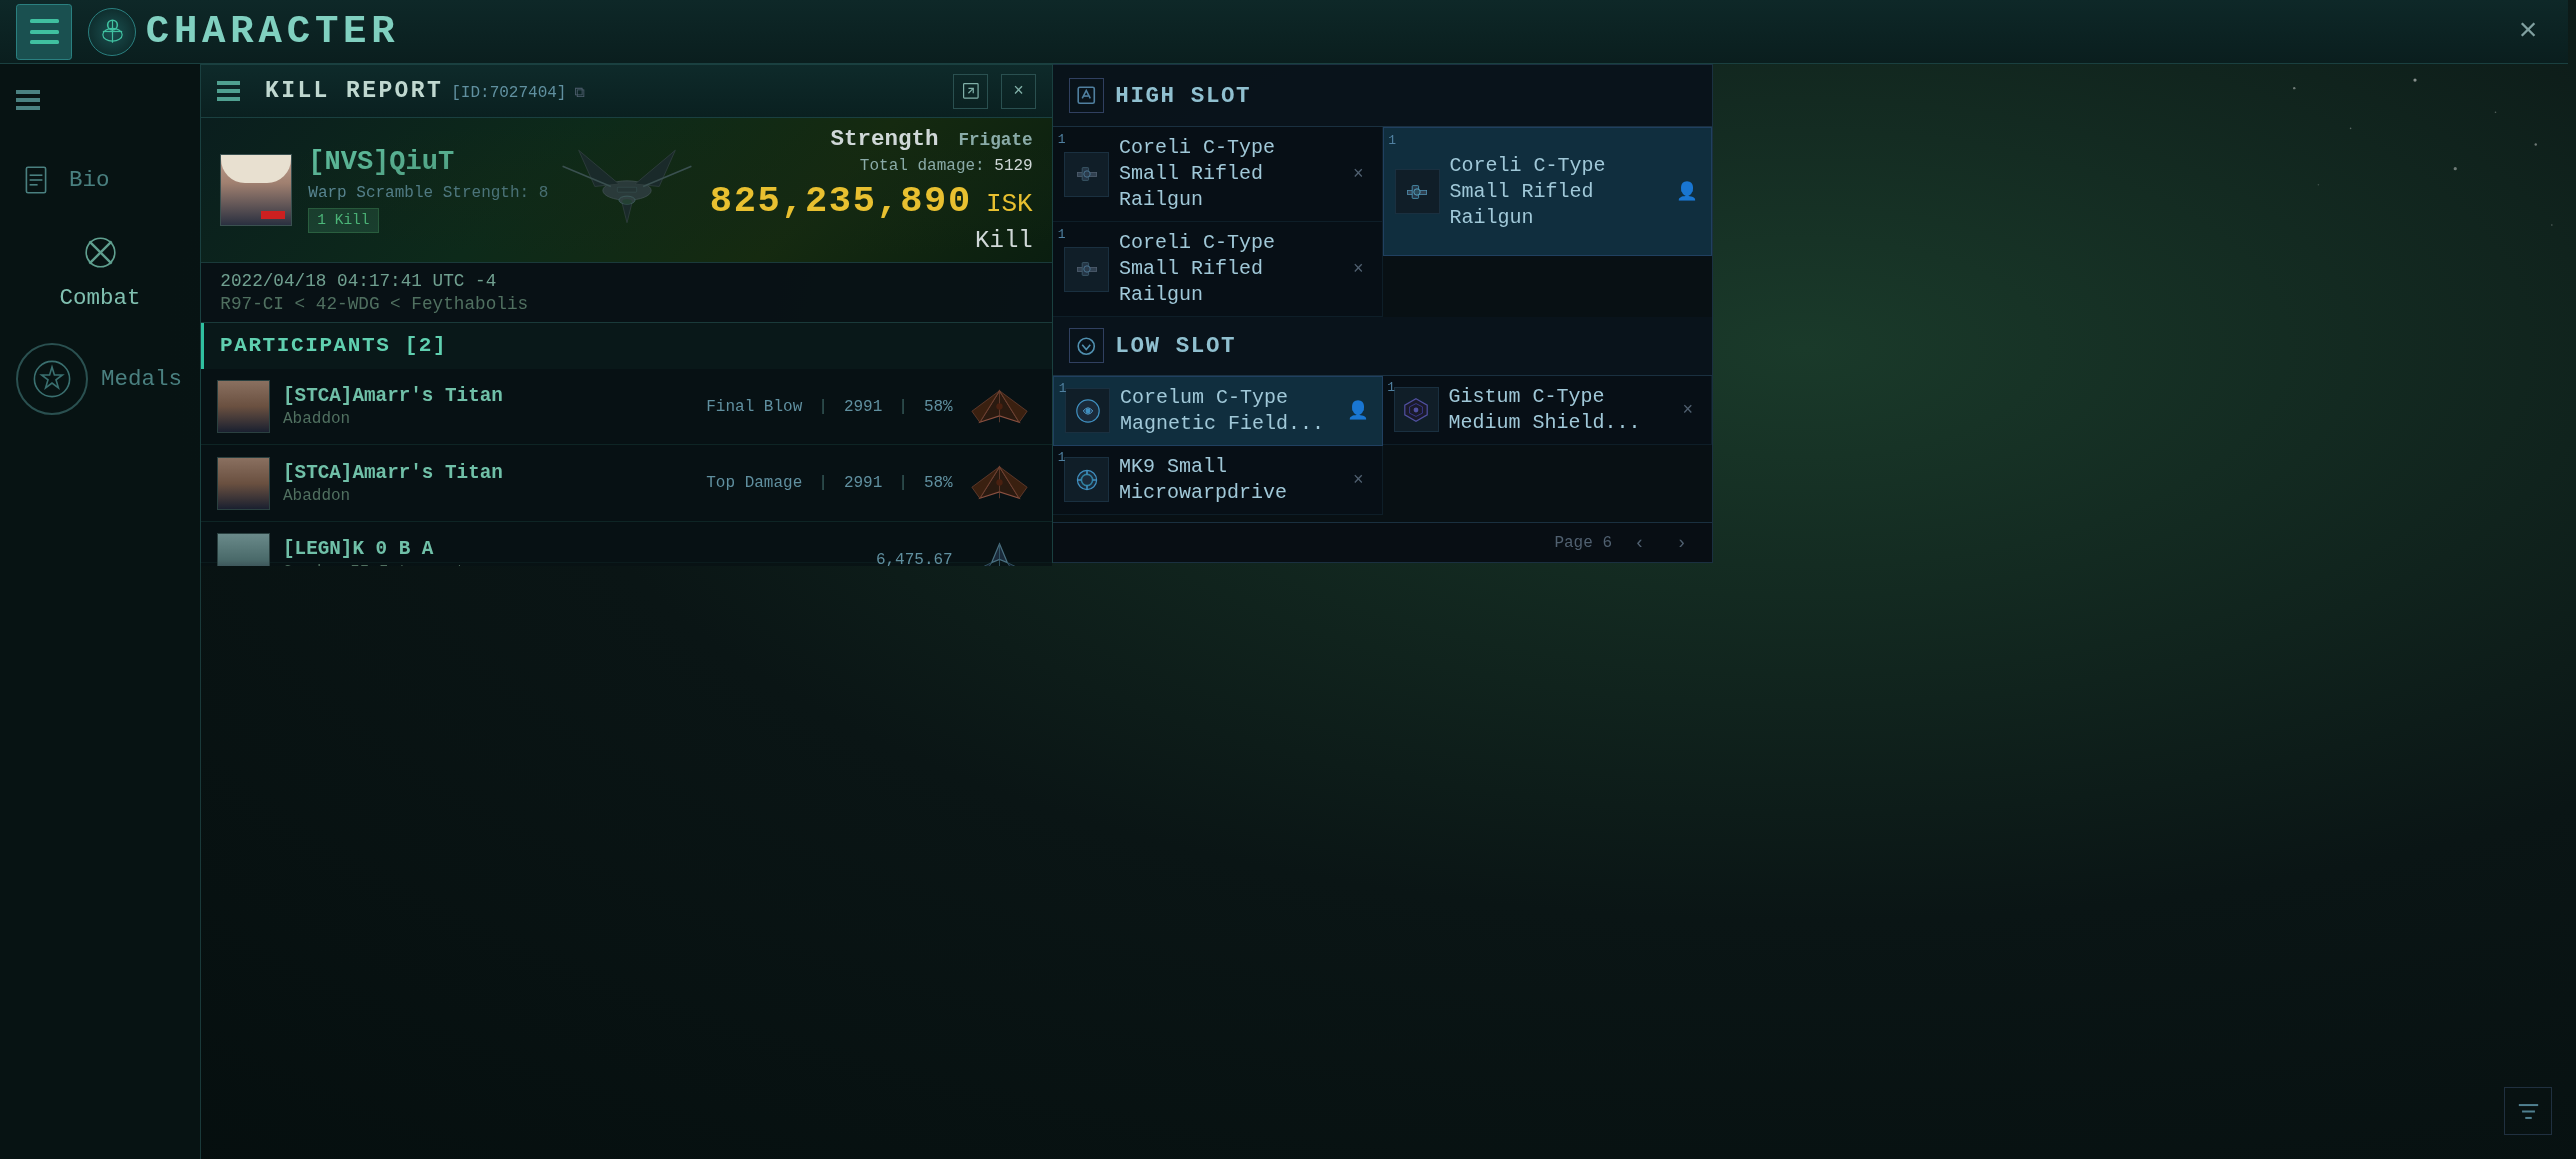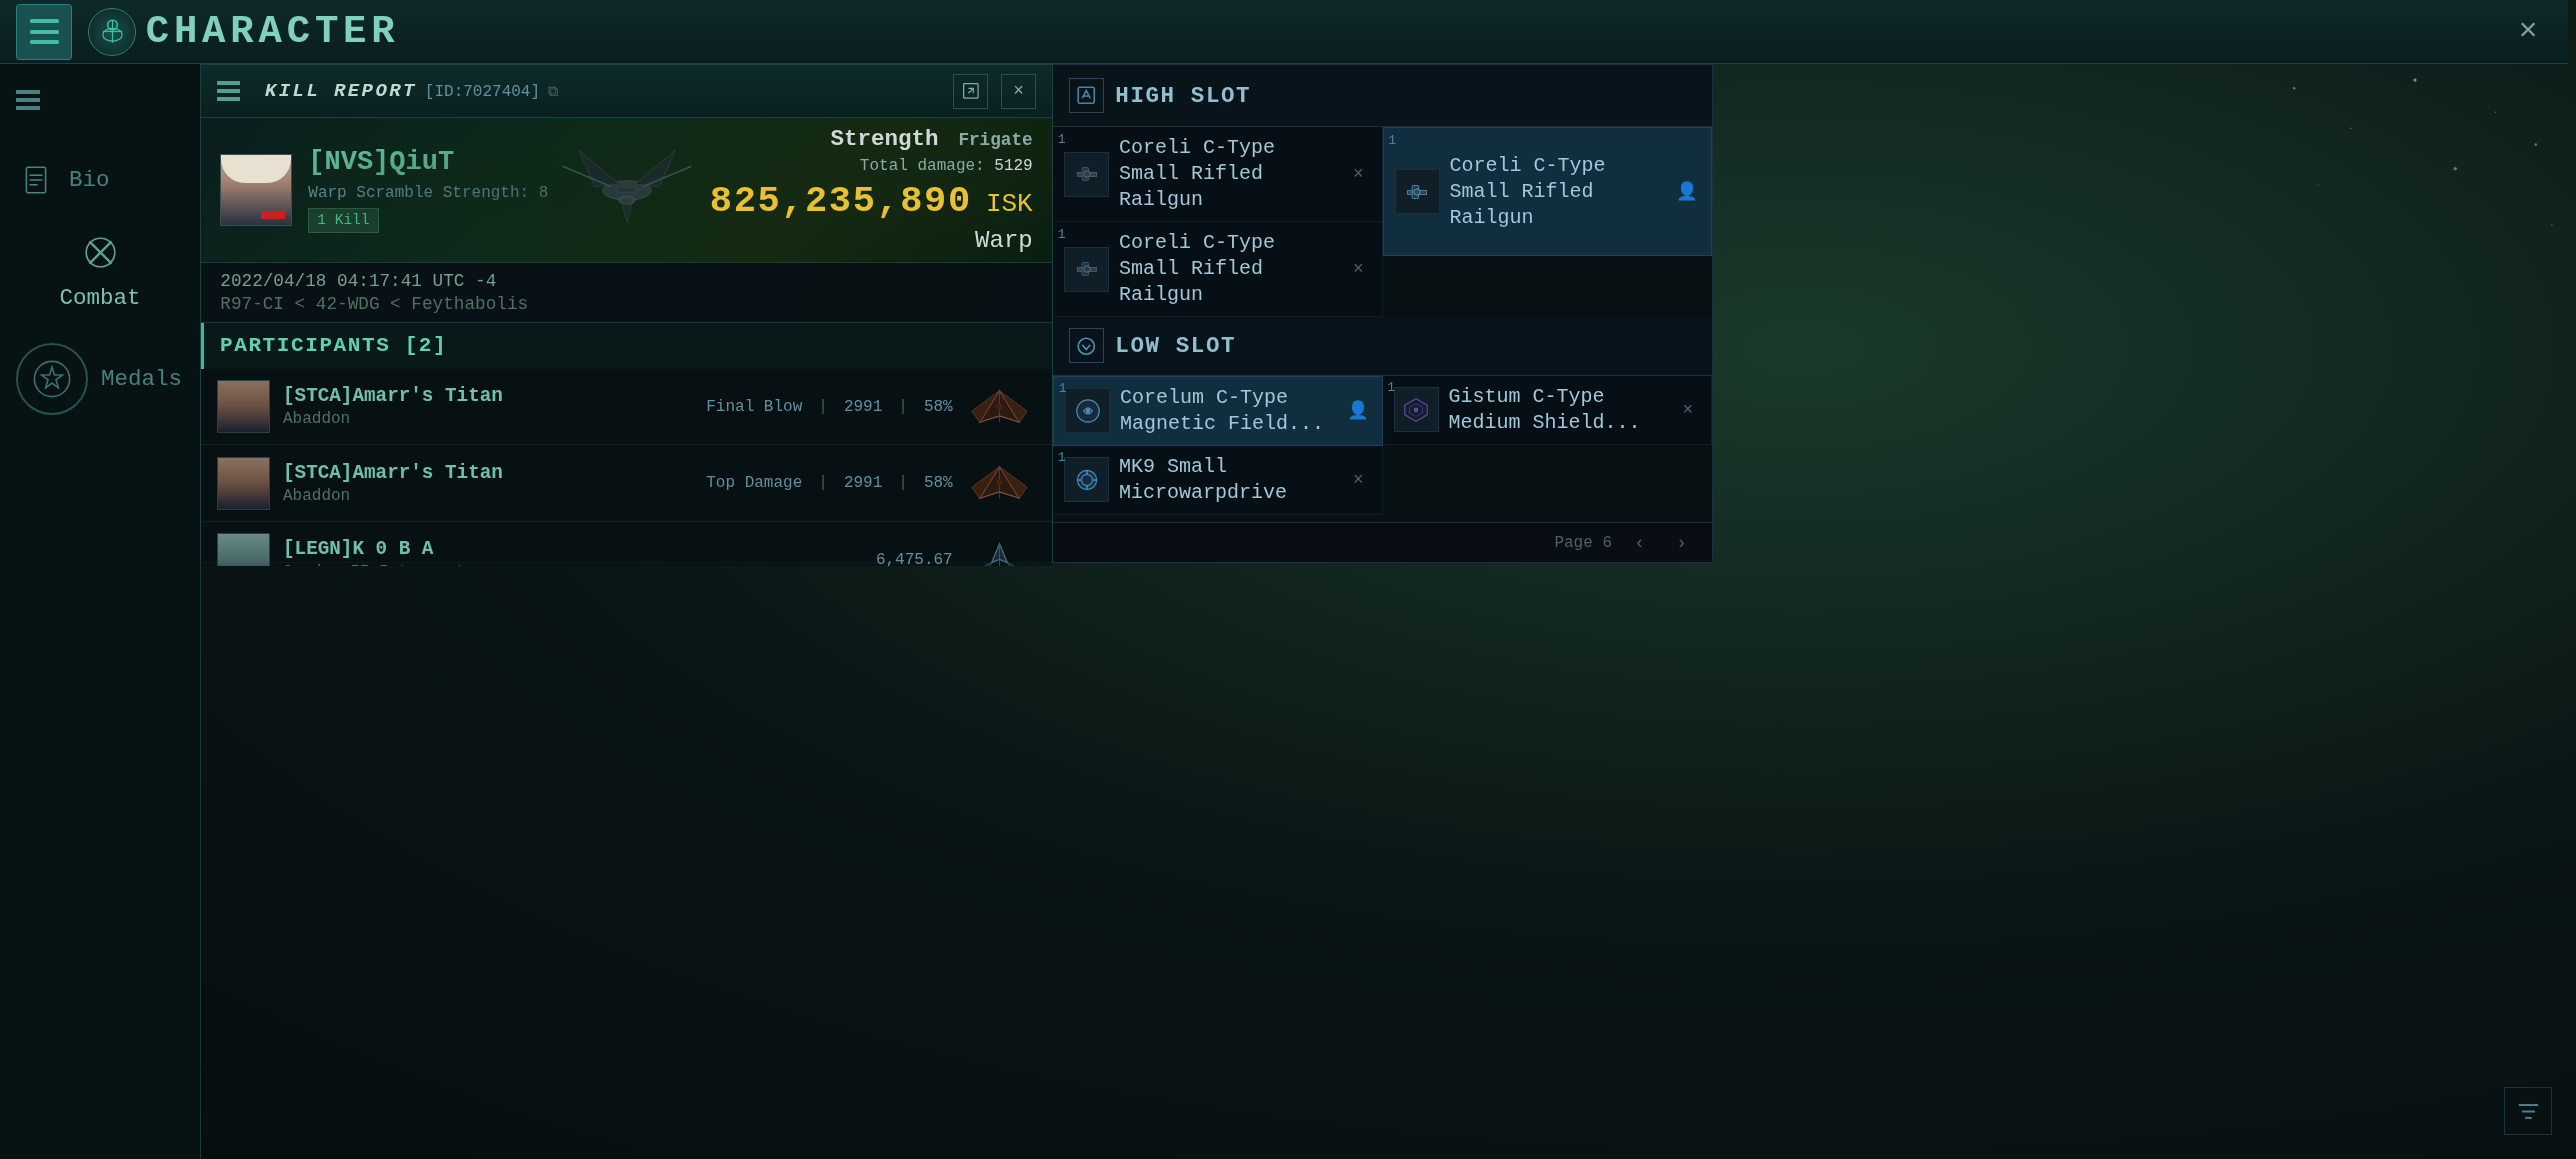--- a/index.html
+++ b/index.html
@@ -198,26 +198,25 @@
       cursor: pointer;
     }
     .modal-menu-icon span {
       display: block;
       width: 22.5px;
       height: 3.2px;
       background: #50a090;
     }
 
     .modal-title {
-      font-size: 19px;
+      font-size: 23px;
       color: #c0d8d0;
       letter-spacing: 2.4px;
       font-weight: bold;
       text-transform: uppercase;
-      font-style: italic;
     }
 
     .modal-actions {
       margin-left: auto;
       display: flex;
       gap: 13px;
     }
 
     .modal-action-btn {
       width: 35px;
@@ -830,21 +829,21 @@
         <span class="ship-class">Frigate</span>
       </div>
       <div class="damage-line">
         <span>Total damage:</span>
         <span class="damage-val">5129</span>
       </div>
       <div>
         <span class="isk-value">825,235,890</span>
         <span class="isk-suffix">ISK</span>
       </div>
-      <div class="kill-label">Warp</div>
+      <div class="kill-label">Kill</div>
     </div>
   </div>
 
   <div class="timestamp-info">
     <div class="kill-date">2022/04/18 04:17:41 UTC -4</div>
     <div class="kill-location">R97-CI &lt; 42-WDG &lt; Feythabolis</div>
   </div>
 
   <div class="participants-section">
     <div class="section-header">

